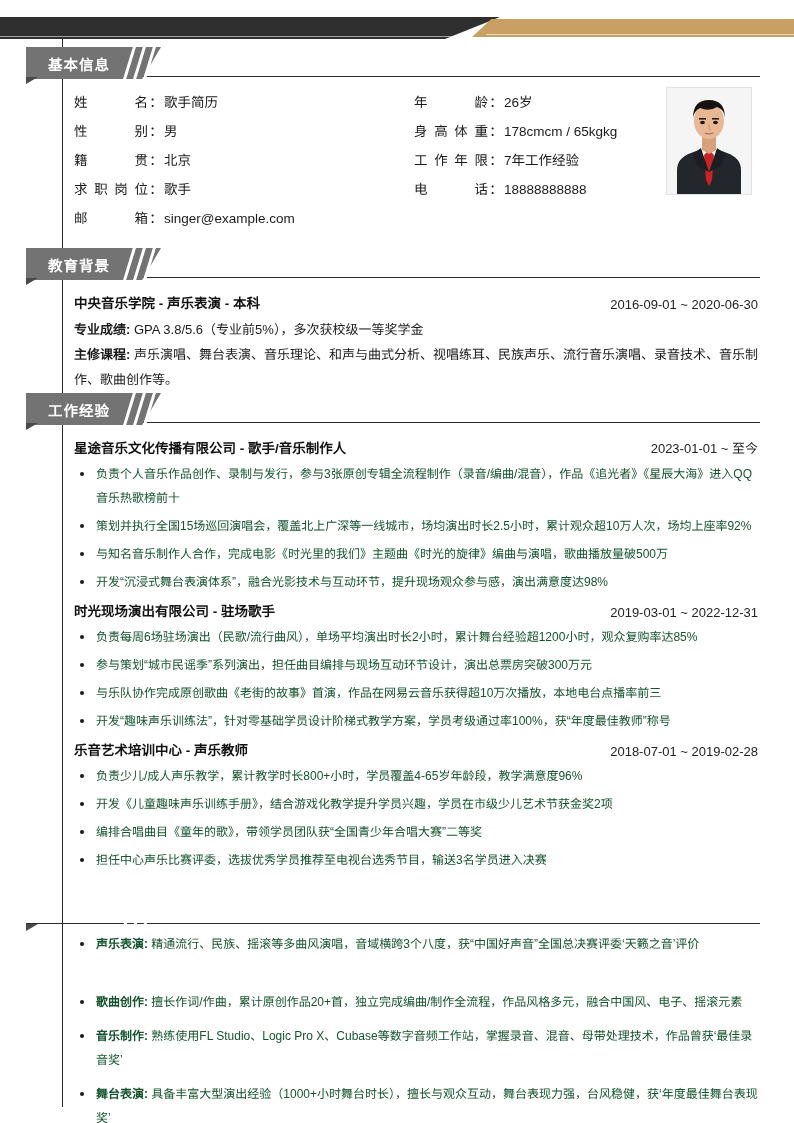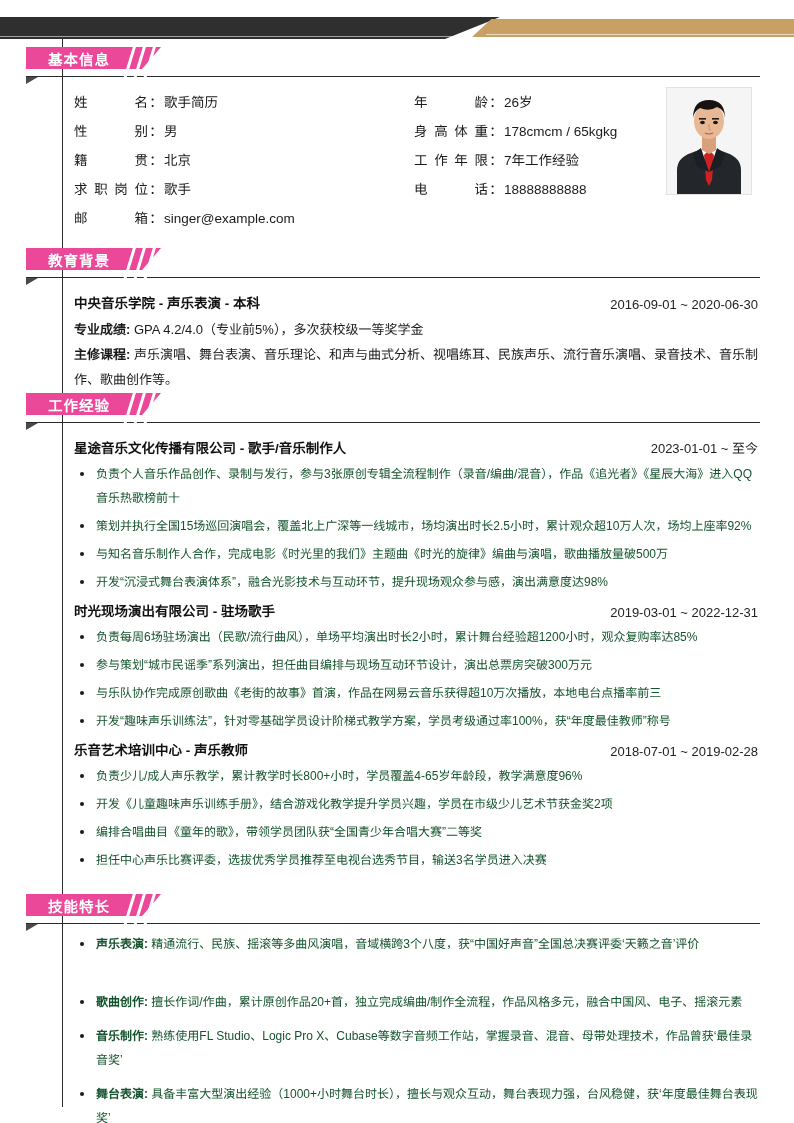--- a/index.html
+++ b/index.html
@@ -84,23 +84,23 @@
     width: 794px;
   }
   .sec-head {
     position: relative;
     height: 30px;
   }
   .sec-tab {
     position: absolute;
     left: 26px;
     top: 0;
-    height: 22px;
+    height: 32px;
     min-width: 135px;
-    background: #ec4899;
+    background: #737373;
     -webkit-clip-path: polygon(0 0, 100% 0, 86% 100%, 0 100%);
     clip-path: polygon(0 0, 100% 0, 86% 100%, 0 100%);
     display: flex;
     align-items: center;
   }
   .sec-tab-label {
     color: #ffffff;
     font-size: 14.5px;
     font-weight: bold;
     letter-spacing: 1px;
@@ -409,21 +409,21 @@
         </div>
       <div class="sec-fold"></div>
     </div>
     <div class="sec-body">
       <div class="entry">
         <div class="entry-head">
           <span class="entry-title">中央音乐学院 - 声乐表演 - 本科</span>
           <span class="entry-date">2016-09-01 ~ 2020-06-30</span>
         </div>
         <div class="kv-line">
-          <b>专业成绩:</b><span> GPA 4.2/4.0（专业前5%），多次获校级一等奖学金</span>
+          <b>专业成绩:</b><span> GPA 3.8/5.6（专业前5%），多次获校级一等奖学金</span>
         </div>
         <div class="kv-line">
           <b>主修课程:</b><span> 声乐演唱、舞台表演、音乐理论、和声与曲式分析、视唱练耳、民族声乐、流行音乐演唱、录音技术、音乐制作、歌曲创作等。</span>
         </div>
       </div>
     </div>
   </div>
 
   <div class="section" style="top:393px;">
     <div class="sec-head">
@@ -478,23 +478,20 @@
           <li>担任中心声乐比赛评委，选拔优秀学员推荐至电视台选秀节目，输送3名学员进入决赛</li>
         </ul>
       </div>
 
     </div>
   </div>
 
   <div class="section" style="top:894px;">
     <div class="sec-head">
       <div class="sec-rule"></div>
-      <div class="sec-tab">
-        <span class="sec-tab-label">技能特长</span>
-      </div>
       <div class="sec-stripes">
           <i></i>
           <i></i>
           <i></i>
         </div>
       <div class="sec-fold"></div>
     </div>
     <div class="sec-body">
       <ul class="bullets skills">
         <li class="gap-after">

